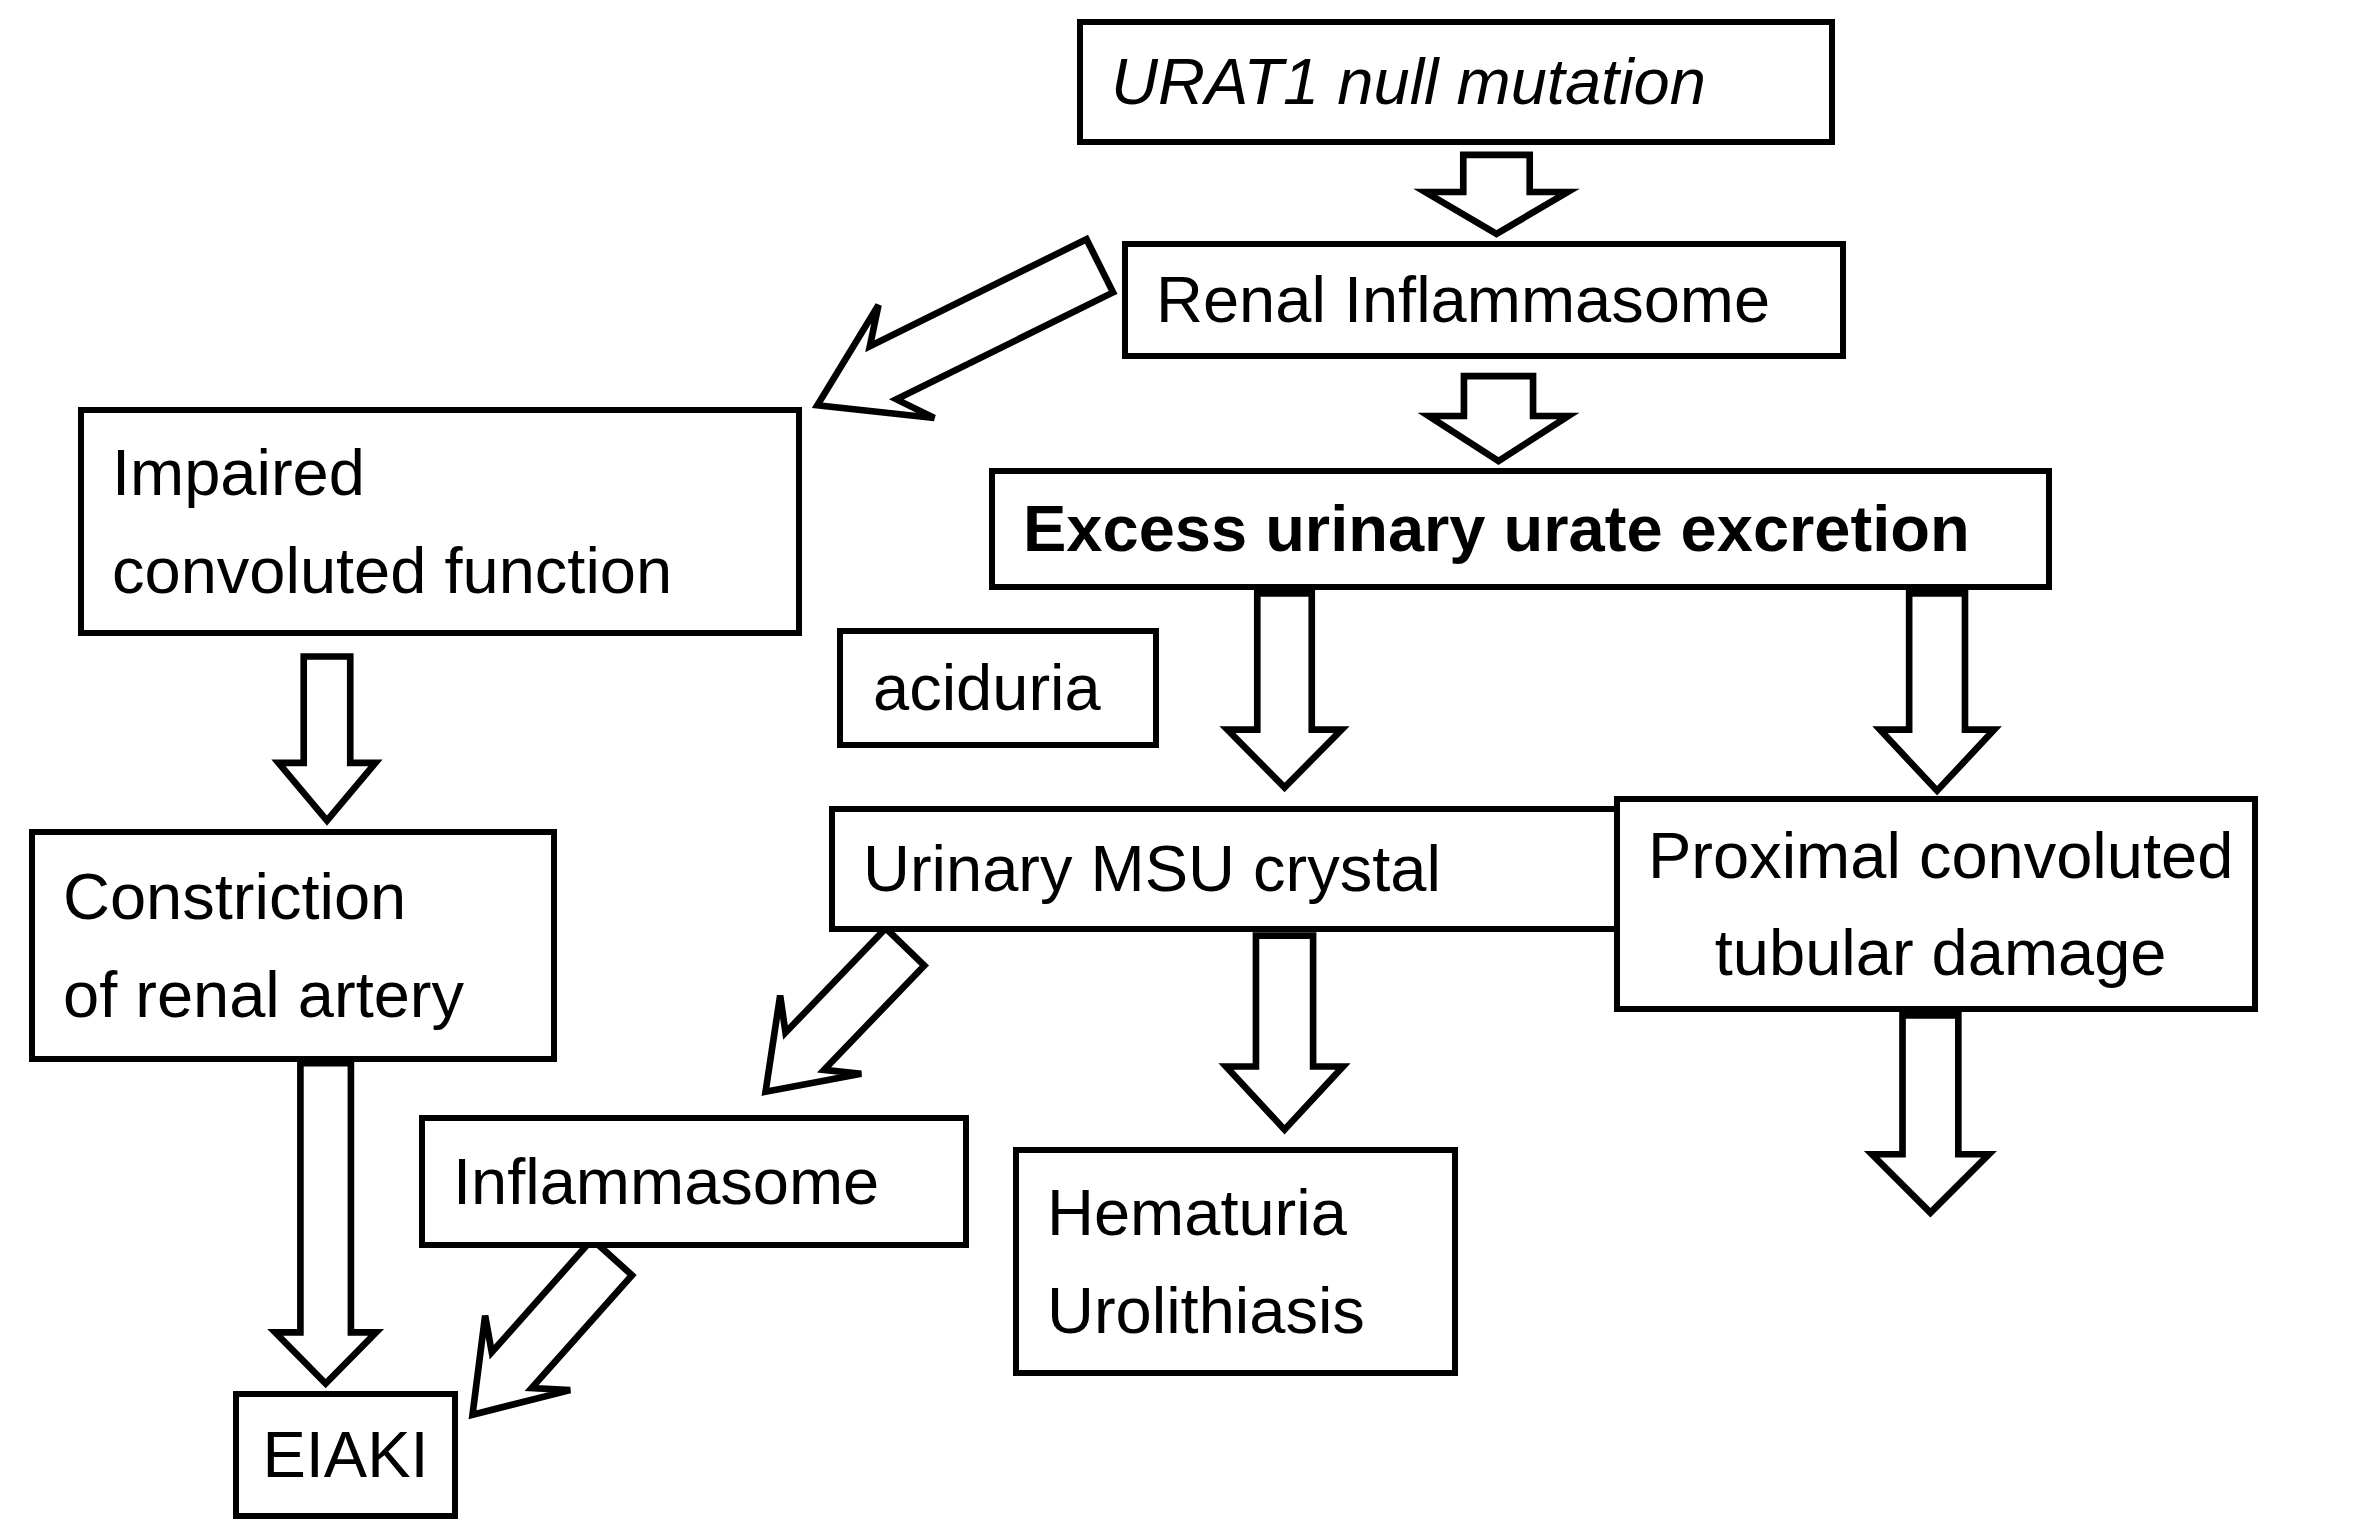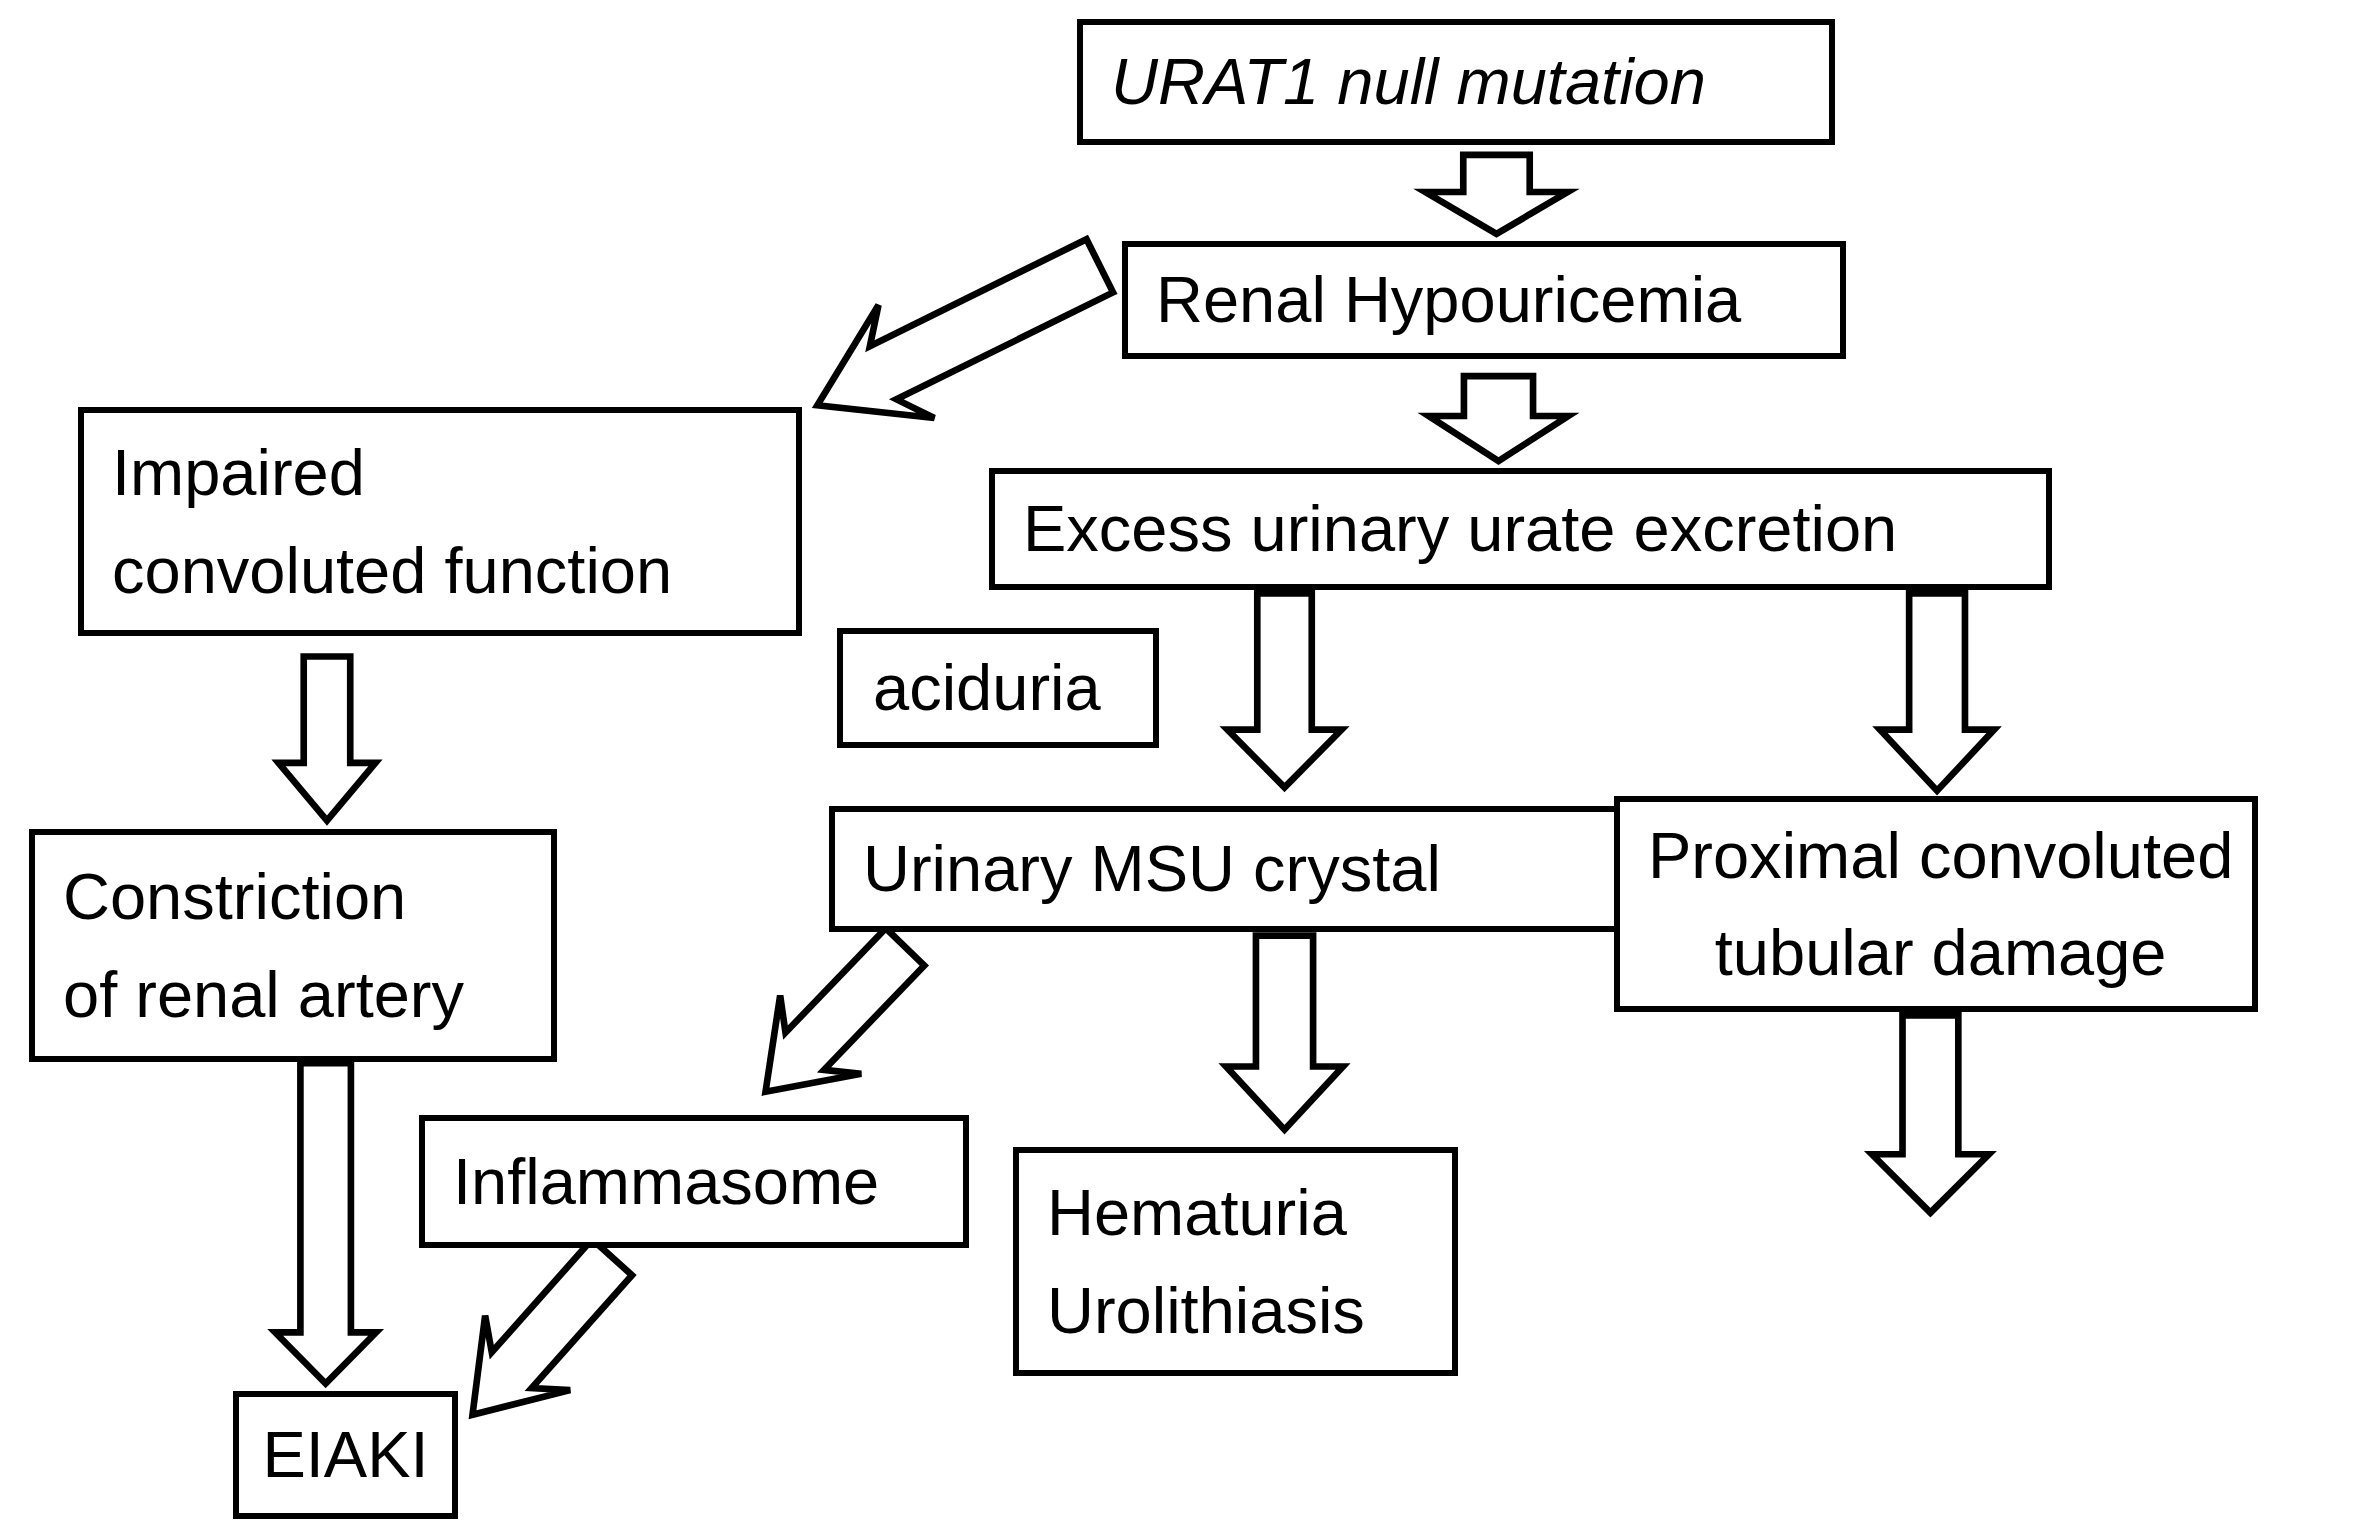--- a/index.html
+++ b/index.html
@@ -49,21 +49,21 @@
     padding-right: 6.6px;
   }
   .node span {
     display: block;
     white-space: pre-line;
   }
   
   #n-urat1        { left: 1077px; top: 18.6px;   width: 758px; height: 126px; font-style: italic; }
   #n-renal        { left: 1122px; top: 241px;  width: 724px; height: 118px; }
   #n-impaired     { left: 78px;  top: 407px;  width: 724px; height: 229px; }
-  #n-excess       { left: 989px; top: 468px;  width: 1063px; height: 122px; }
+  #n-excess       { left: 989px; top: 468px;  width: 1063px; height: 122px; font-weight: bold; }
   #n-aciduria     { left: 837px; top: 628px;  width: 322px;  height: 120px; padding-left: 30px; }
   #n-msu          { left: 829px; top: 806px; width: 791px; height: 126px; }
   #n-proximal     { left: 1614px; top: 796px; width: 644px; height: 216px; text-align: center; }
   #n-constriction { left: 29px;   top: 829px; width: 528px;  height: 233px; }
   #n-inflammasome { left: 419px;  top: 1115px; width: 550px;  height: 133px; }
   #n-hematuria    { left: 1013px; top: 1147px; width: 445px;  height: 229px; }
   #n-beta2        { left: 1563px; top: 1218px; width: 751px; height: 133px; }
   #n-eiaki        { left: 233px;  top: 1391px; width: 225px;  height: 128px; text-align: right; }
 </style>
 </head>
@@ -83,21 +83,21 @@
     <polygon points="2863,1528 2947,1528 2947,1737 2993,1737 2905,1825 2817,1737 2863,1737"></polygon>
     <polygon points="452,1600 528,1600 528,2005 566,2005 490,2082 414,2005 452,2005"></polygon>
     <polygon points="951,1919 800,2089 858,2092 711,2129 730,1980 740,2035 891,1865"></polygon>
   </svg>
 
   <div class="node" id="n-urat1">
     <span>URAT1 null mutation</span>
   </div>
 
   <div class="node" id="n-renal">
-    <span>Renal Hypouricemia</span>
+    <span>Renal Inflammasome</span>
   </div>
 
   <div class="node" id="n-impaired">
     <span>Impaired
 convoluted function</span>
   </div>
 
   <div class="node" id="n-excess">
     <span>Excess urinary urate excretion</span>
   </div>

